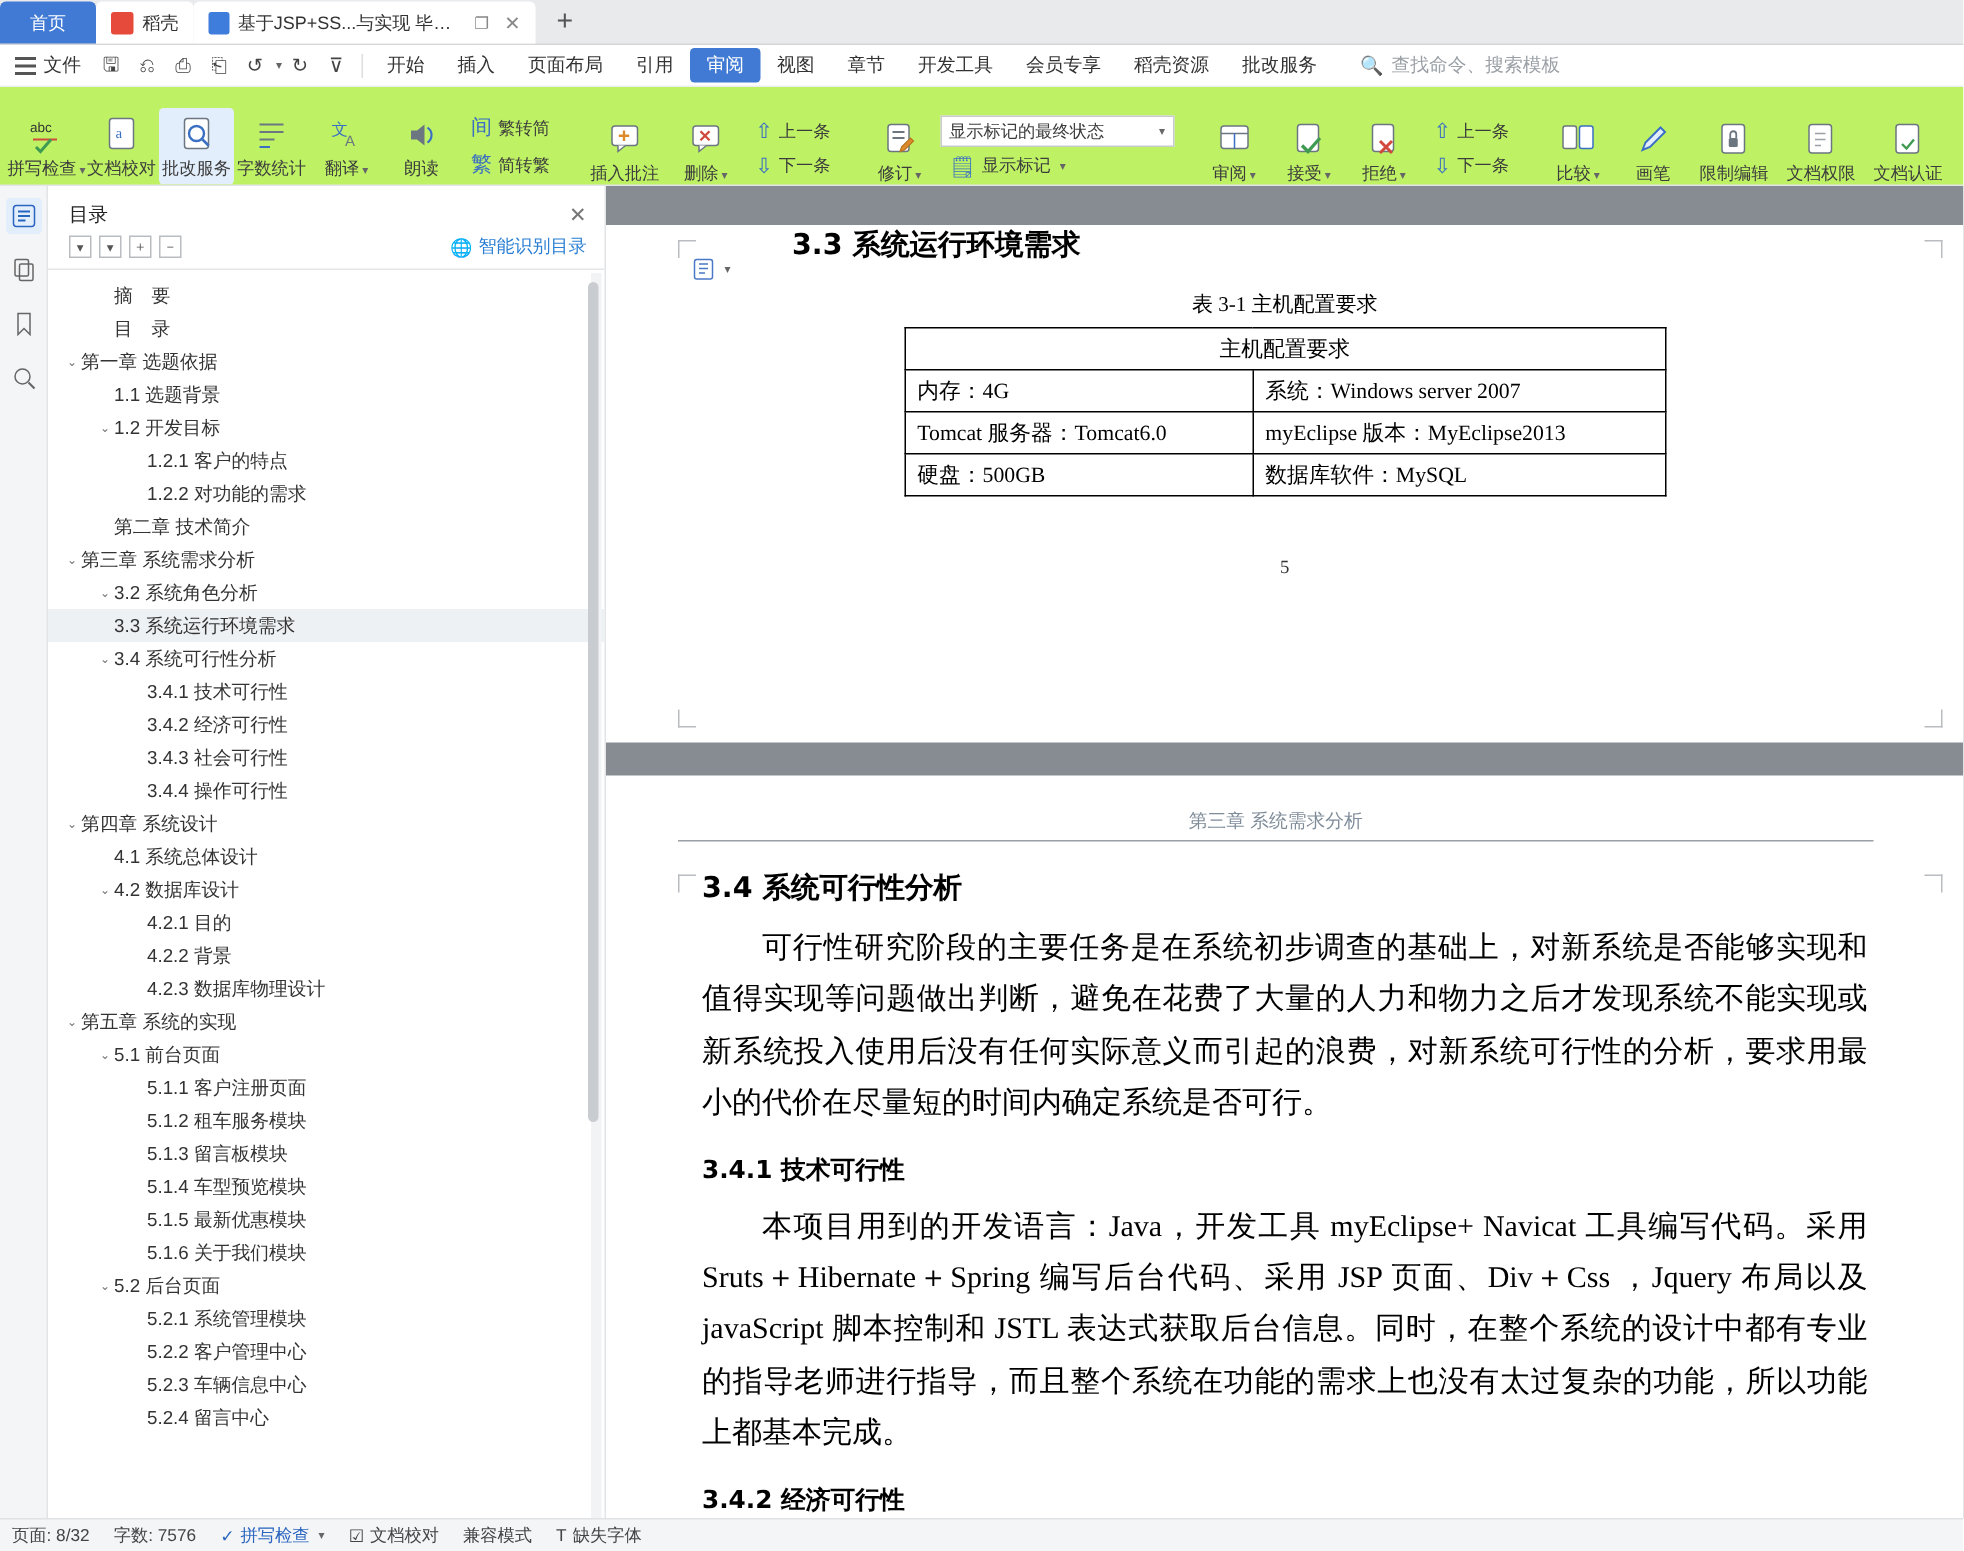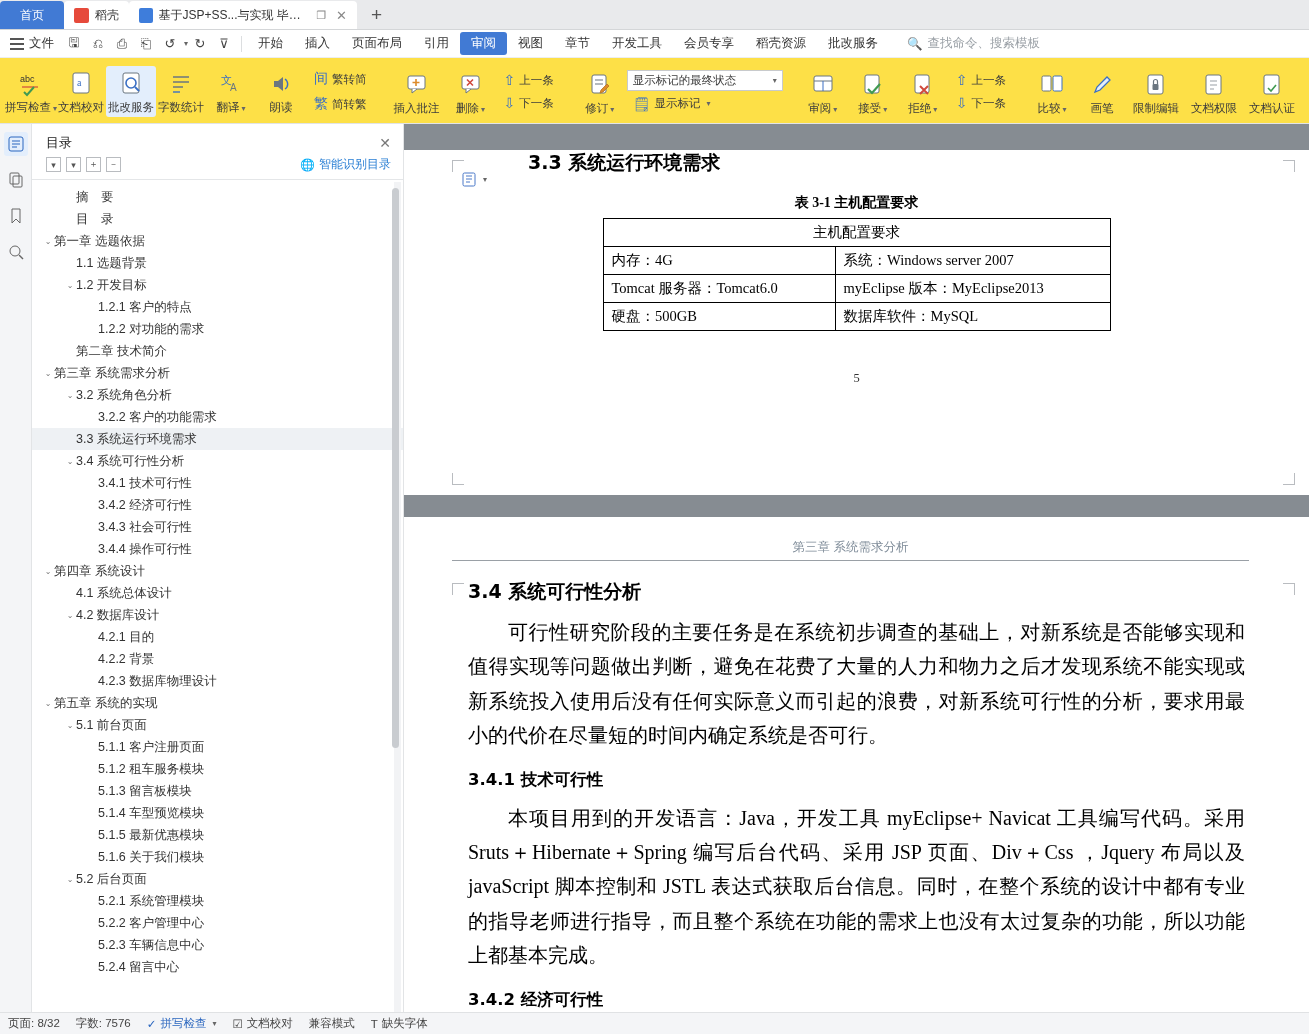--- a/index.html
+++ b/index.html
@@ -47,22 +47,22 @@
   .qbtn { width: 24px; height: 22px; display: flex; align-items: center; justify-content: center;
           color: #444; font-size: 13px; }
   .qsep { width: 1px; height: 16px; background: #dcdee0; margin: 0 5px; }
   .mitem { padding: 3px 11px; border-radius: 3px; white-space: nowrap; }
   .mitem.sel { background: #417ad4; color: #fff; }
   .caret { font-size: 8px; color: #666; margin-left: 2px; }
   .searchbox { margin-left: 18px; color: #9aa0a6; font-size: 12.5px; display: flex; align-items: center; gap: 5px;}
 
   
   .ribbon {
-    height: 66px; background: #fde047; border-bottom: 1px solid #e2e4e6;
-    display: flex; align-items: center; padding: 2px 2px 0 6px; font-size: 11.5px; color: #3c3c3c;
+    height: 66px; background: #bef264; border-bottom: 1px solid #e2e4e6;
+    display: flex; align-items: flex-end; padding: 2px 2px 0 6px; font-size: 11.5px; color: #3c3c3c;
     overflow: hidden;
   }
   .rgroup { display: flex; align-items: stretch; }
   .rsep { width: 1px; background: #e6e8ea; margin: 6px 6px; }
   .bigbtn {
     width: 50px; display: flex; flex-direction: column; align-items: center; justify-content: flex-start;
     padding-top: 3px; gap: 2px; border-radius: 3px; text-align: center; line-height: 1.15;
   }
   .bigbtn.wide { width: 58px; }
   .bigbtn.sel { background: #e3eefc; }
@@ -109,21 +109,21 @@
   .toc-track { position: absolute; right: 2px; top: 0; width: 7px; bottom: 0; background: #f2f3f5; }
 
   
   .docarea { flex: 1; background: #868c92; overflow: hidden; position: relative; }
   .page { background: #ffffff; margin: 0 auto; position: relative; }
   .page1 { width: 100%; height: 345px; }
   .page2 { width: 100%; height: 100%; margin-top: 22px; }
   .pagebody { padding: 0 60px; color: #000; }
   .h3 { font-size: 19px; font-weight: bold; font-family: "DejaVu Sans", sans-serif; margin: 26px 0 10px 64px; }
   .h4 { font-size: 16.5px; font-weight: bold; font-family: "DejaVu Sans", sans-serif; margin: 16px 0 8px 64px; }
-  .tbl-cap { text-align: center; font-size: 14px; font-family: "Liberation Serif", serif; margin: 18px 0 6px 0; font-weight: bold; }
+  .tbl-cap { text-align: center; font-size: 14px; font-family: "Liberation Serif", serif; margin: 18px 0 6px 0; }
   table.cfg { border-collapse: collapse; margin: 0 auto; width: 508px; font-family: "Liberation Serif", serif; font-size: 14.5px; }
   table.cfg td { border: 1px solid #000; padding: 4px 8px; height: 26px; }
   table.cfg td.full { text-align: center; }
   .pagenum { text-align: center; font-family: "Liberation Serif", serif; font-size: 12.5px; color: #333; margin-top: 40px; }
   .corner { position: absolute; width: 12px; height: 12px; }
   .c-tl { border-left: 1px solid #b9bcc0; border-top: 1px solid #b9bcc0; left: 48px; top: 10px;}
   .c-tr { border-right: 1px solid #b9bcc0; border-top: 1px solid #b9bcc0; right: 14px; top: 10px;}
   .c-bl { border-left: 1px solid #b9bcc0; border-bottom: 1px solid #b9bcc0; left: 48px; bottom: 10px;}
   .c-br { border-right: 1px solid #b9bcc0; border-bottom: 1px solid #b9bcc0; right: 14px; bottom: 10px;}
   .hdrline { margin: 0 60px 0 48px; border-bottom: 1px solid #9aa0a6; color: #7f8c99;
@@ -498,24 +498,20 @@
           <span>第二章 技术简介</span>
         </div>
         <div class="tocrow">
           <span class="arrow" style="margin-left: 10px;">⌄</span>
           <span>第三章 系统需求分析</span>
         </div>
         <div class="tocrow">
           <span class="arrow" style="margin-left: 32px;">⌄</span>
           <span>3.2 系统角色分析</span>
         </div>
-        <div class="tocrow">
-          <span class="arrow" style="margin-left: 54px;"></span>
-          <span>3.2.2 客户的功能需求</span>
-        </div>
         <div class="tocrow sel">
           <span class="arrow" style="margin-left: 32px;"></span>
           <span>3.3 系统运行环境需求</span>
         </div>
         <div class="tocrow">
           <span class="arrow" style="margin-left: 32px;">⌄</span>
           <span>3.4 系统可行性分析</span>
         </div>
         <div class="tocrow">
           <span class="arrow" style="margin-left: 54px;"></span>

